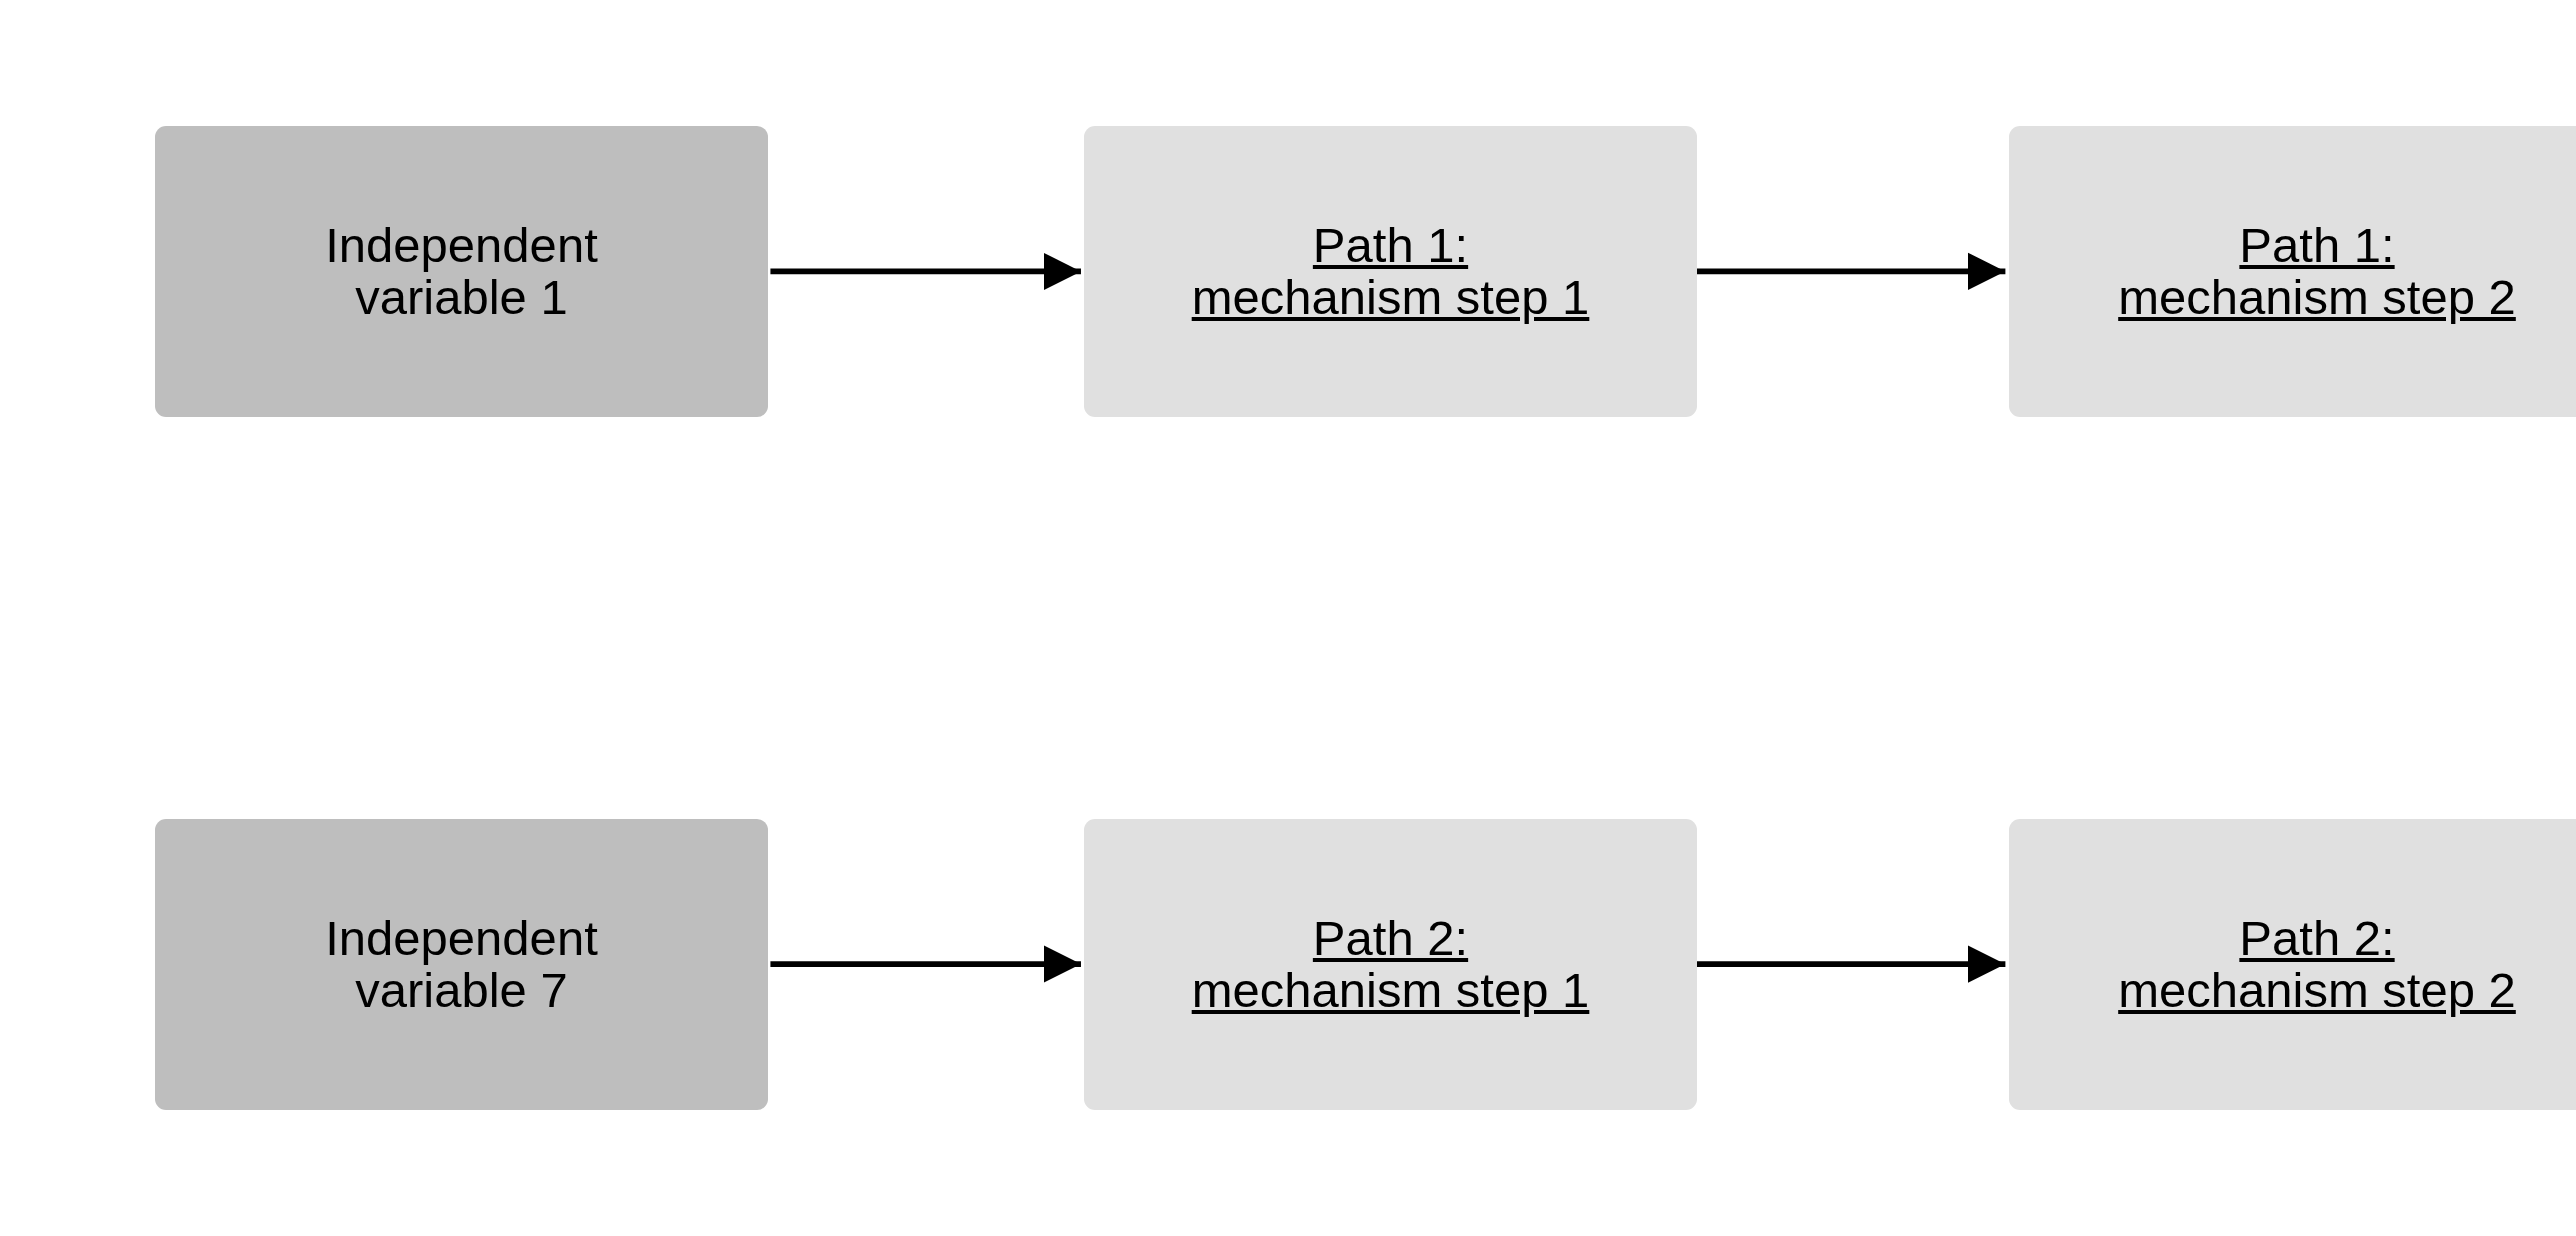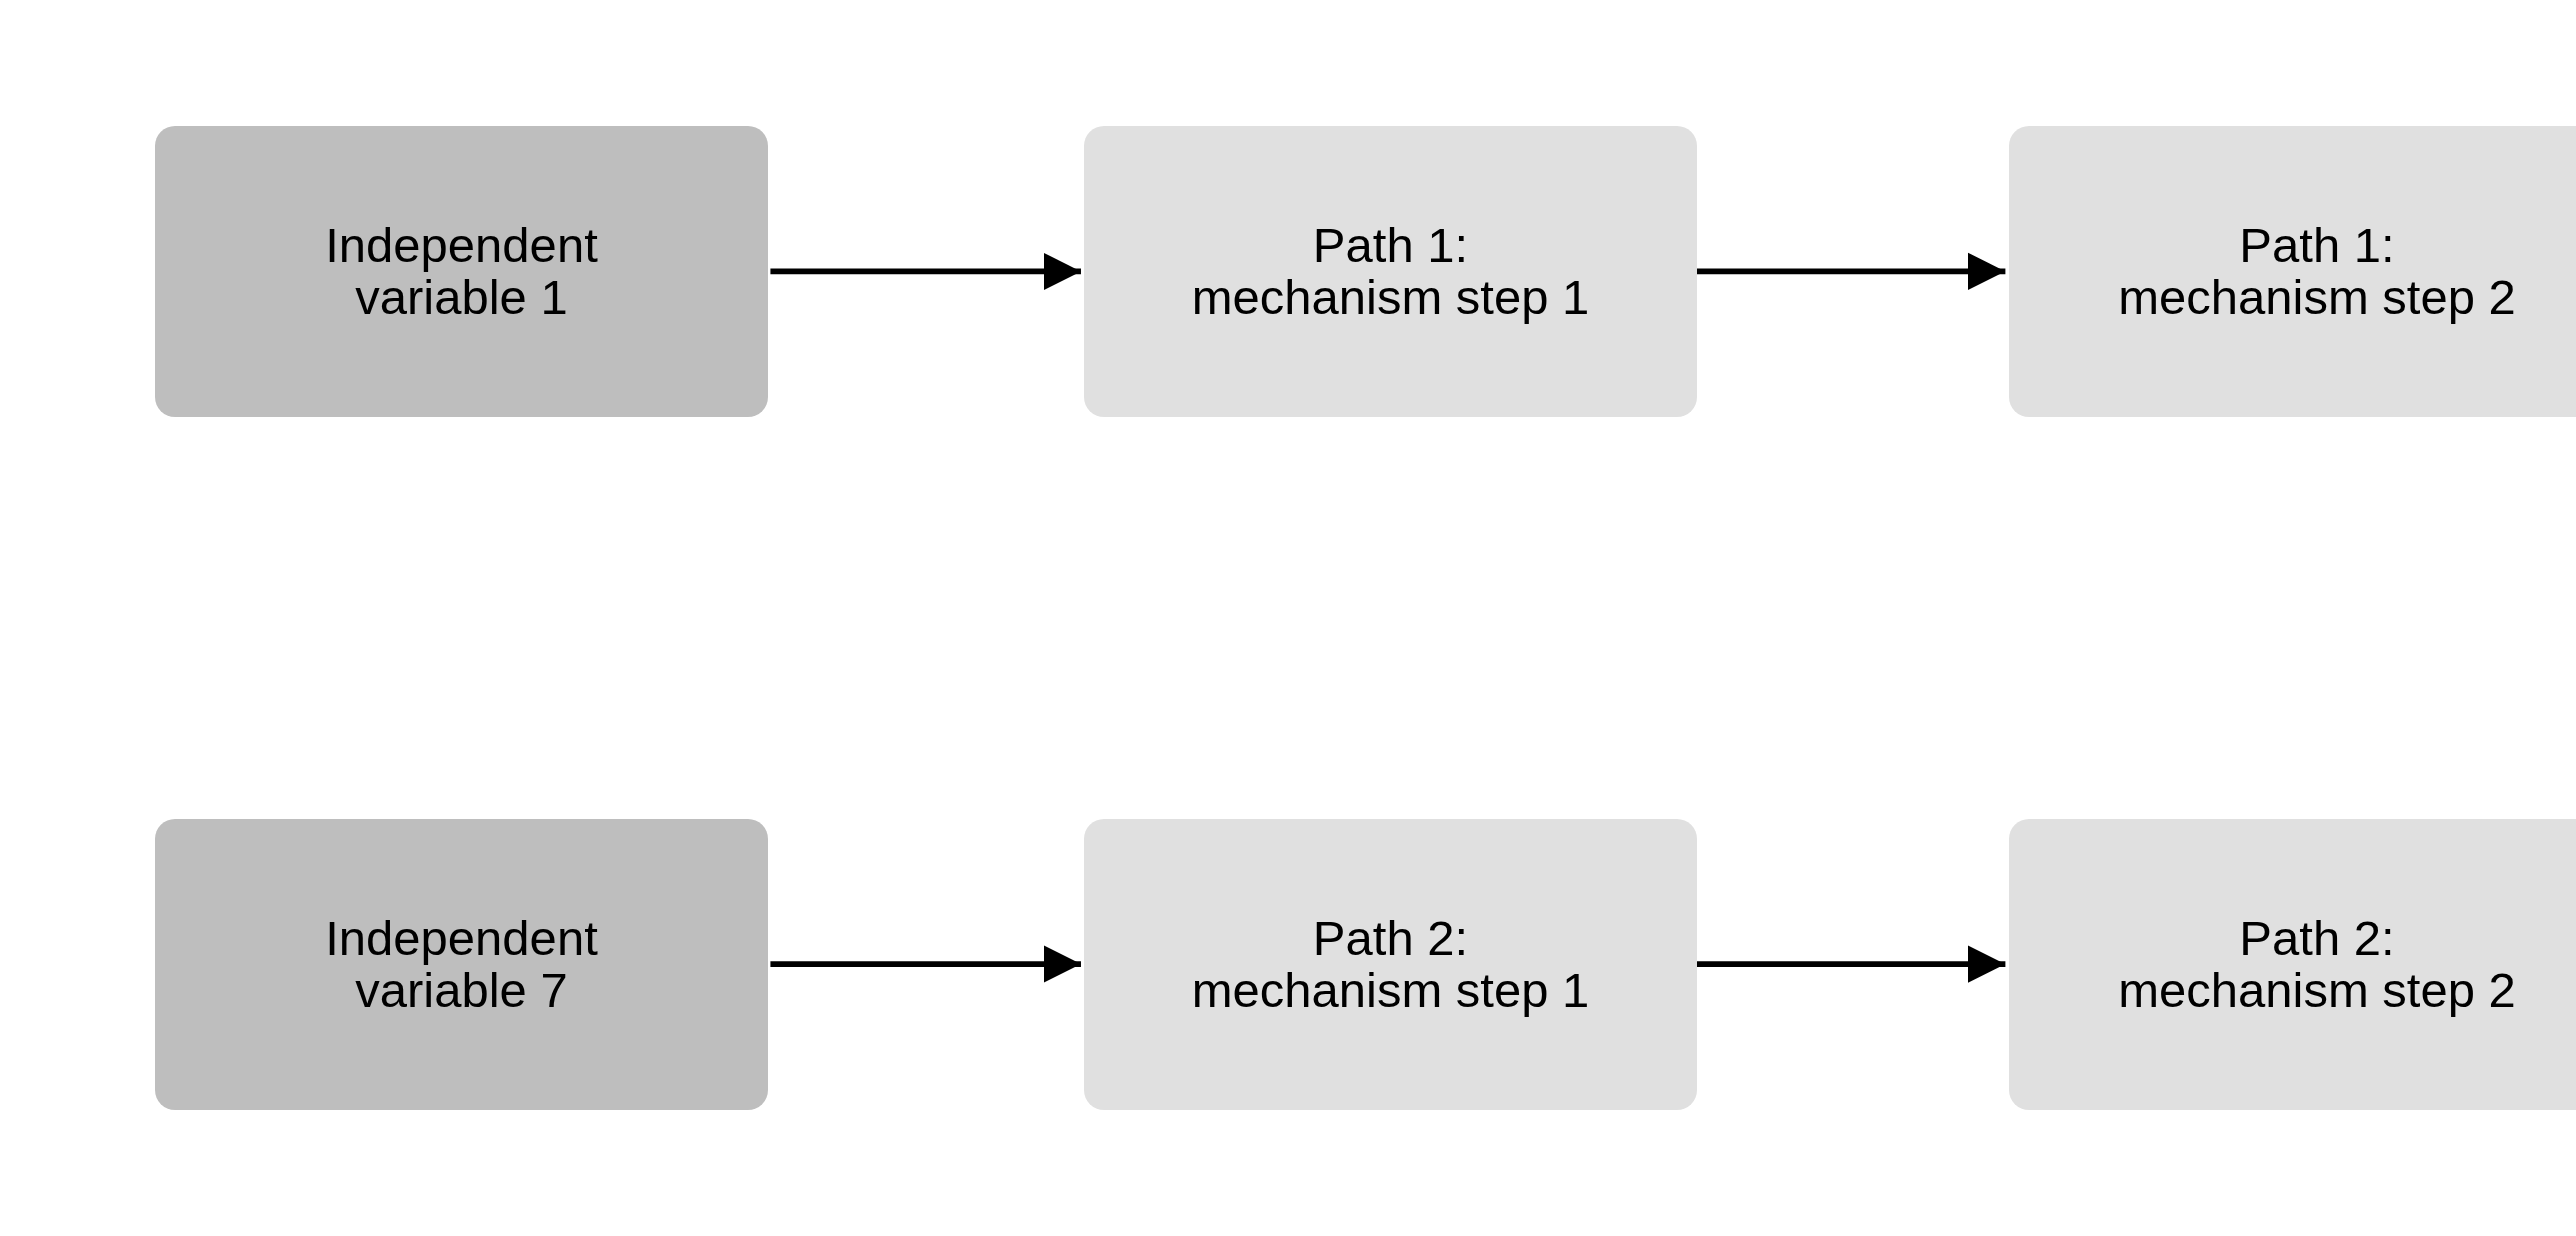--- a/index.html
+++ b/index.html
@@ -23,29 +23,29 @@
     height: 1236px;
     display: block;
   }
   .node {
     position: absolute;
     display: flex;
     flex-direction: column;
     align-items: center;
     justify-content: center;
     text-align: center;
-    border-radius: 20px;
+    border-radius: 11px;
     font-size: 49px;
     line-height: 1.06;
     color: #000000;
     letter-spacing: 0;
   }
   .node .line { display: block; white-space: nowrap; }
   .node.primary   { background: #bebebe; }
-  .node.secondary { background: #e0e0e0; }
+  .node.secondary { background: #e0e0e0; text-decoration: underline; }
 
   
   .n-iv1  { left: 155px;  top: 126px;  width: 613px; height: 291px; }
   .n-p1s1 { left: 1084px; top: 126px;  width: 613px; height: 291px; }
   .n-p1s2 { left: 2009px; top: 126px;  width: 616px; height: 291px; }
   .n-iv2  { left: 155px;  top: 819px; width: 613px; height: 291px; }
   .n-p2s1 { left: 1084px; top: 819px; width: 613px; height: 291px; }
   .n-p2s2 { left: 2009px; top: 819px; width: 616px; height: 291px; }
 </style>
 </head>

